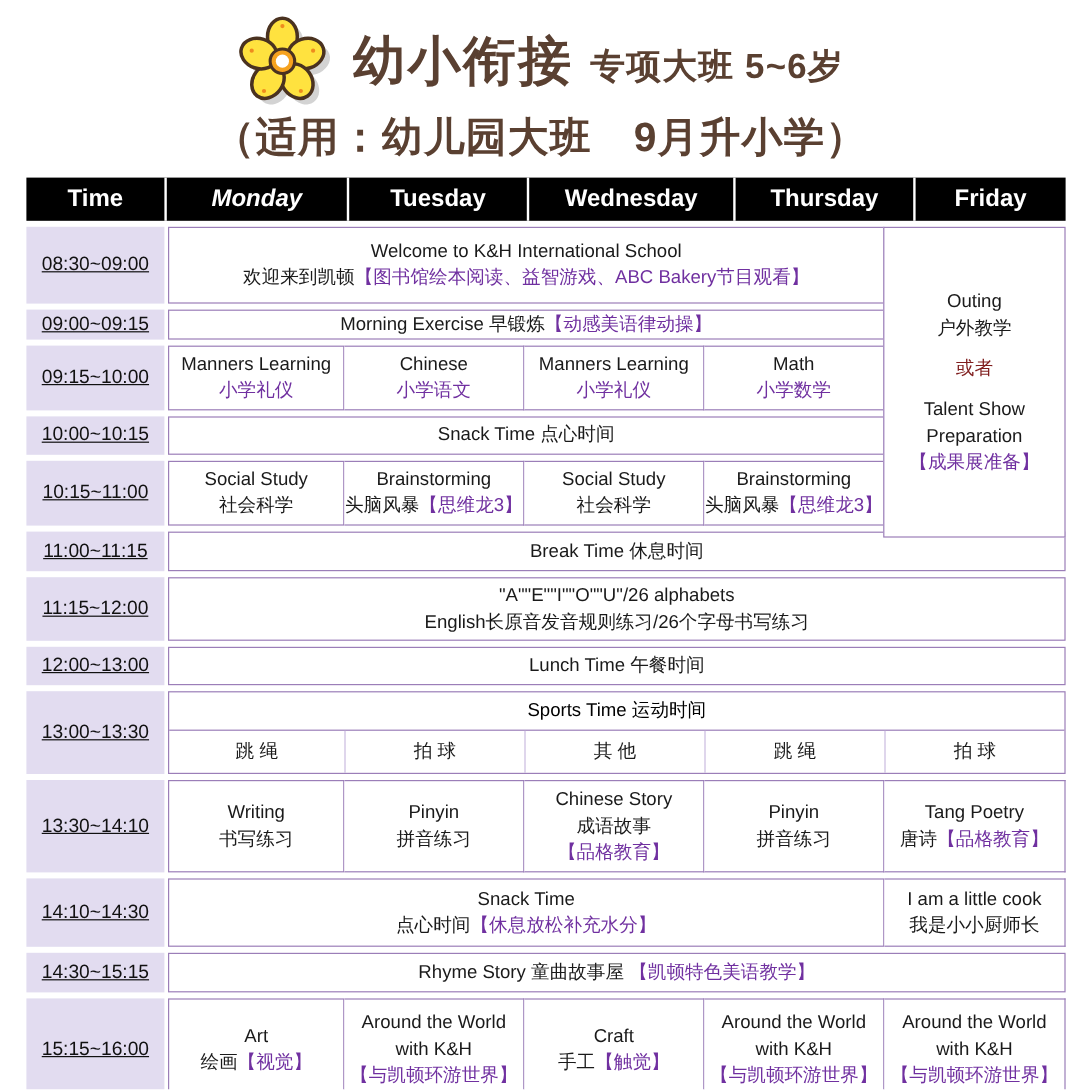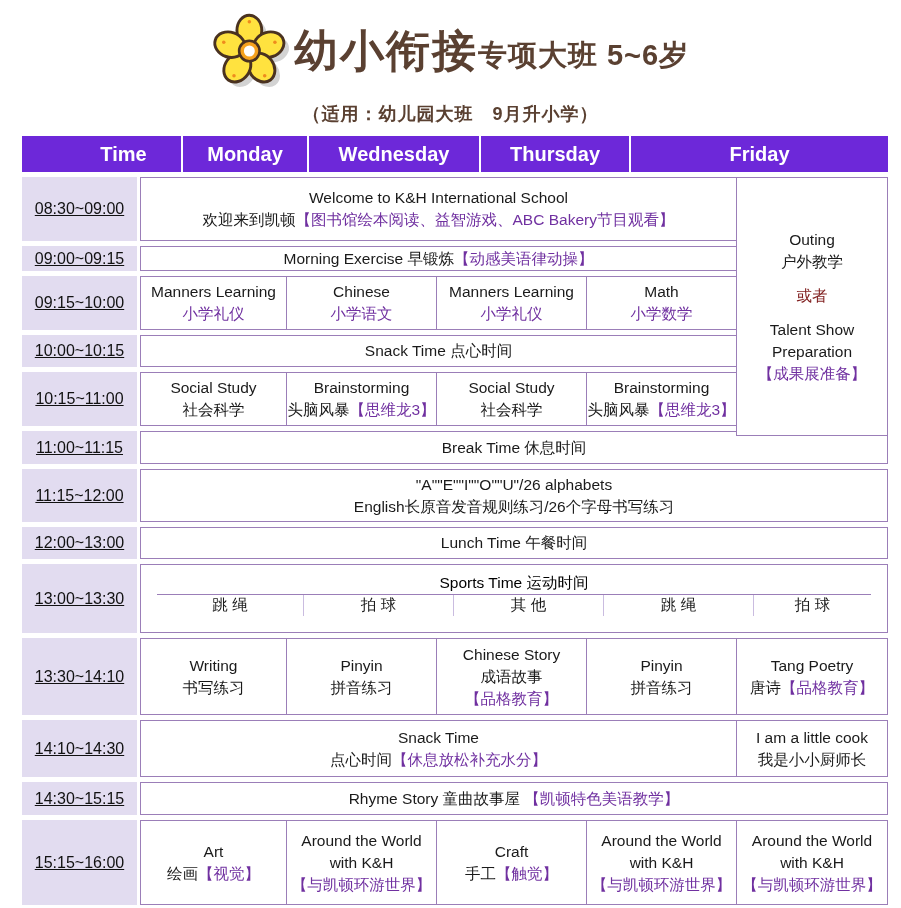--- a/index.html
+++ b/index.html
@@ -1,31 +1,31 @@
 <!DOCTYPE html>
 <html><head>
 <meta charset="utf-8">
 <style>
   * { margin:0; padding:0; box-sizing:border-box; }
   html,body { width:901px; background:#ffffff; font-family:"Liberation Sans","DejaVu Sans",sans-serif; }
   .page { position:relative; width:901px; height:908px; background:#fff; overflow:hidden; }
 
   
   .title-wrap { padding-top:12px; text-align:center; color:#5a4031; }
-  .title-line1 { display:flex; align-items:center; justify-content:center; height:78px; }
+  .title-line1 { display:flex; align-items:center; justify-content:center; gap:14px; height:78px; }
   .t-main { font-size:44px; font-weight:bold; letter-spacing:2px; }
   .t-sub  { font-size:29px; font-weight:bold; padding-top:10px; letter-spacing:1px; }
-  .title-line2 { font-size:18px; font-weight:bold; margin-top:12px; letter-spacing:1px; }
+  .title-line2 { font-size:34px; font-weight:bold; margin-top:2px; letter-spacing:1px; }
 
   
   .schedule { position:relative; width:866px; margin-left:22px; margin-top:10px; }
-  .thead { display:flex; height:36px; background:#6d28d9;padding-left:44px; }
+  .thead { display:flex; height:36px; background:#000000; }
   .th { color:#fff; font-weight:bold; font-size:20px; display:flex; align-items:center; justify-content:center; }
   .th + .th { border-left:2px solid #fff; }
-  .th-time{ width:115px; } .th-mon{ width:126px; } .th-tue{ width:150px; }
+  .th-time{ width:115px; } .th-mon{ width:152px;font-style:italic; } .th-tue{ width:150px; }
   .th-wed{ width:172px; } .th-thu{ width:150px; } .th-fri{ flex:1; }
 
   .row { display:flex; margin-top:5px; align-items:stretch; }
   .timecell { width:115px; flex:none; margin-right:3px; background:#e2dcf0;
               display:flex; align-items:center; justify-content:center;
               font-size:16px; color:#111;text-decoration:underline; }
   .cell { background:#fff; border:1px solid #9b7eb8; display:flex; flex-direction:column;
           align-items:center; justify-content:center; text-align:center; padding:6px 3px; }
   .cell + .cell { border-left:none; }
   .c147{ width:147px; } .c150{ width:150px; } .c151{ width:151px; }
@@ -33,21 +33,21 @@
 
   .h64{height:64px}.h35{height:25px}.h54{height:54px}.h32{height:32px}
   .h33{height:33px}.h53{height:53px}.h69{height:69px}.h77{height:77px}
   .h57{height:57px}.h85{height:85px}
 
   .ln { font-size:15.5px; color:#1a1a1a; line-height:22px; white-space:nowrap; }
   .pp { color:#7030a0; }
   .gy { color:#7f1d1d; }
 
   
-  .sports { padding:16px; justify-content:flex-end; }
+  .sports { padding:0; justify-content:space-between; }
   .sports-head { width:100%; height:32px; display:flex; align-items:center; justify-content:center;
                  font-size:15.5px; border-bottom:1px solid #9b7eb8; }
   .sports-row { display:flex; width:100%; flex:1; }
   .sports-cell { display:flex; align-items:center; justify-content:center; font-size:15.5px; color:#1a1a1a; }
   .sports-cell + .sports-cell { border-left:1px solid #cabce0; }
   .sc147{ width:146px; } .sc150{ width:150px; } .scfill{ flex:1; }
 
   
   .fri-tall { position:absolute; left:714px; top:41px; width:152px; height:259px;
               background:#fff; border:1px solid #9b7eb8; display:flex; flex-direction:column;
@@ -93,20 +93,21 @@
       <span class="t-sub">专项大班  5~6岁</span>
     </div>
     <div class="title-line2">（适用：幼儿园大班　9月升小学）</div>
   </div>
 
   <div class="schedule">
 
     <div class="thead">
       <div class="th th-time">Time</div>
       <div class="th th-mon">Monday</div>
+      <div class="th th-tue">Tuesday</div>
       <div class="th th-wed">Wednesday</div>
       <div class="th th-thu">Thursday</div>
       <div class="th th-fri">Friday</div>
     </div>
 
     <div class="row h64">
       <div class="timecell">08:30~09:00</div>
       <div class="cell span4">
         <div class="ln">Welcome to K&amp;H International School</div>
         <div class="ln"><span>欢迎来到凯顿</span><span class="pp">【图书馆绘本阅读、益智游戏、ABC Bakery节目观看】</span></div>

